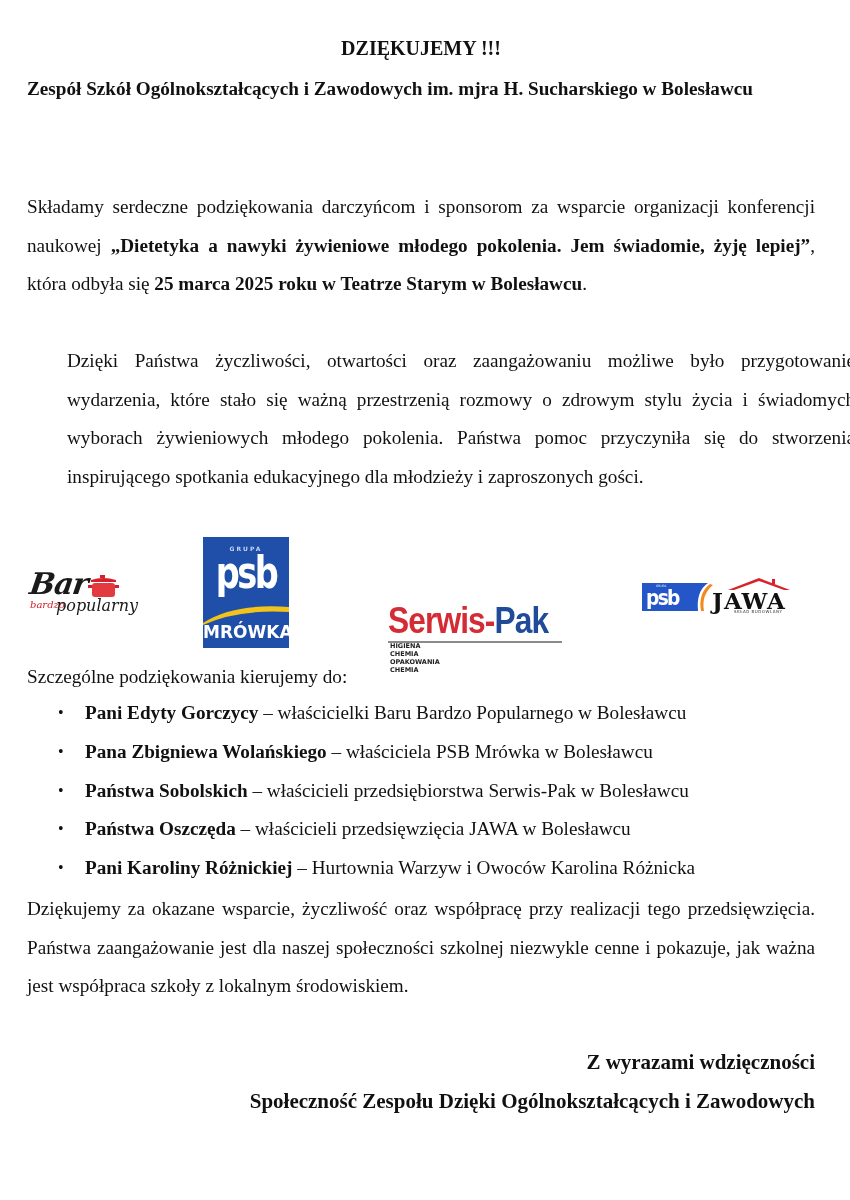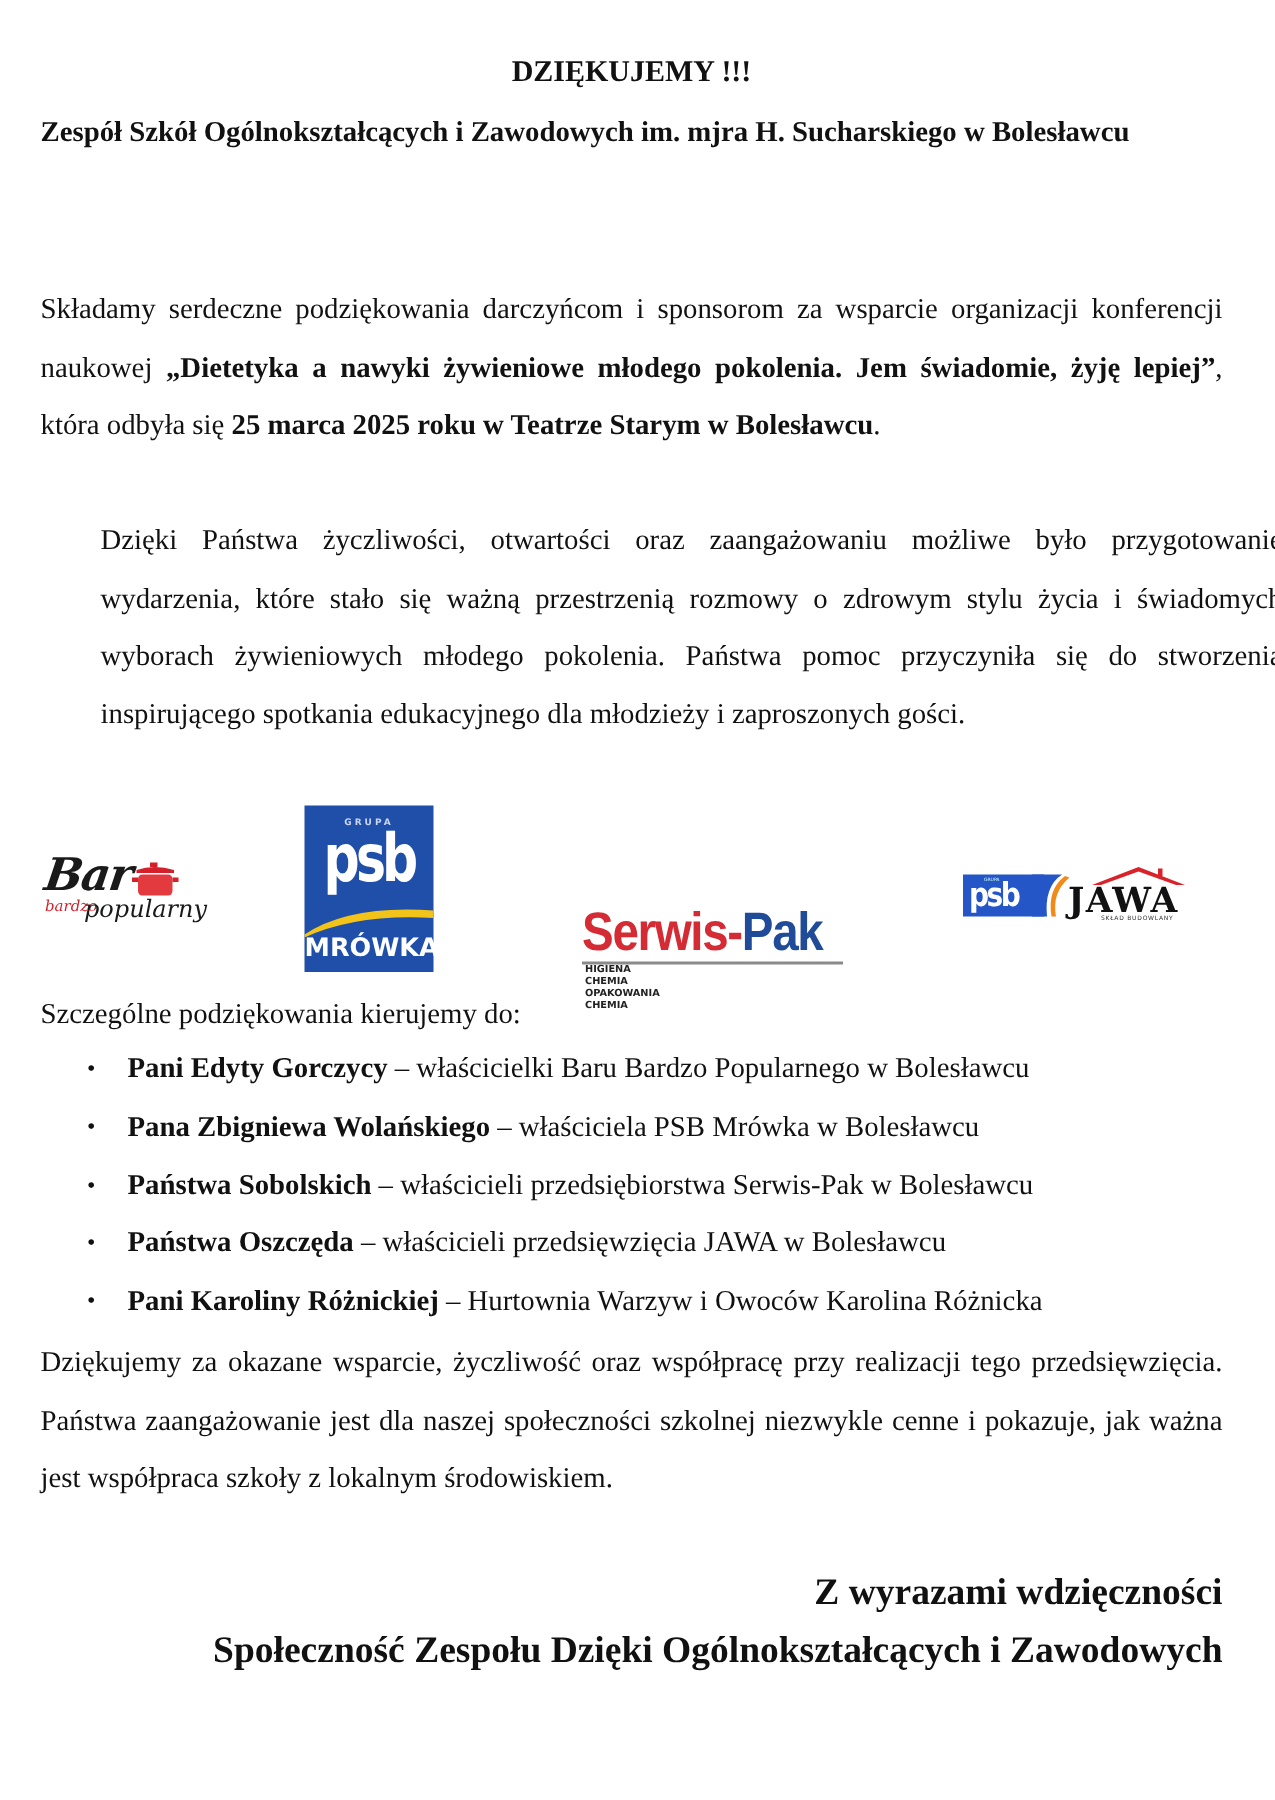--- a/index.html
+++ b/index.html
@@ -27,21 +27,21 @@
   ul.list {
     position: absolute; top: 694px; left: 0; margin: 0; padding: 0;
     list-style: none; font-size: 19.2px; line-height: 38.8px; width: 800px;
   }
   ul.list li { position: relative; padding-left: 58px; white-space: nowrap; }
   ul.list li .bullet {
     position: absolute; left: 31px; top: 0; font-size: 16px;
   }
   .sign {
     position: absolute; right: 0; width: 788px; text-align: right;
-    font-weight: bold; font-size: 25px; line-height: 38.6px; top: 1043px;
+    font-weight: bold; font-size: 21px; line-height: 38.6px; top: 1043px;
   }
   .sign div { white-space: nowrap; }
 
   
   .logos { position: absolute; left: 0; top: 0; width: 850px; height: 1200px; pointer-events: none; }
   .logo { position: absolute; pointer-events: auto; }
   .logo-bar { left: 28px; top: 566px; width: 92px; height: 52px; }
   .logo-psb { left: 203px; top: 537px; width: 86px; height: 111px; background: #1f4fa8; }
   .logo-serwis { left: 388px; top: 564px; width: 176px; height: 52px; margin-top: 40px; }
   .logo-jawa { left: 642px; top: 577px; width: 148px; height: 38px; }

